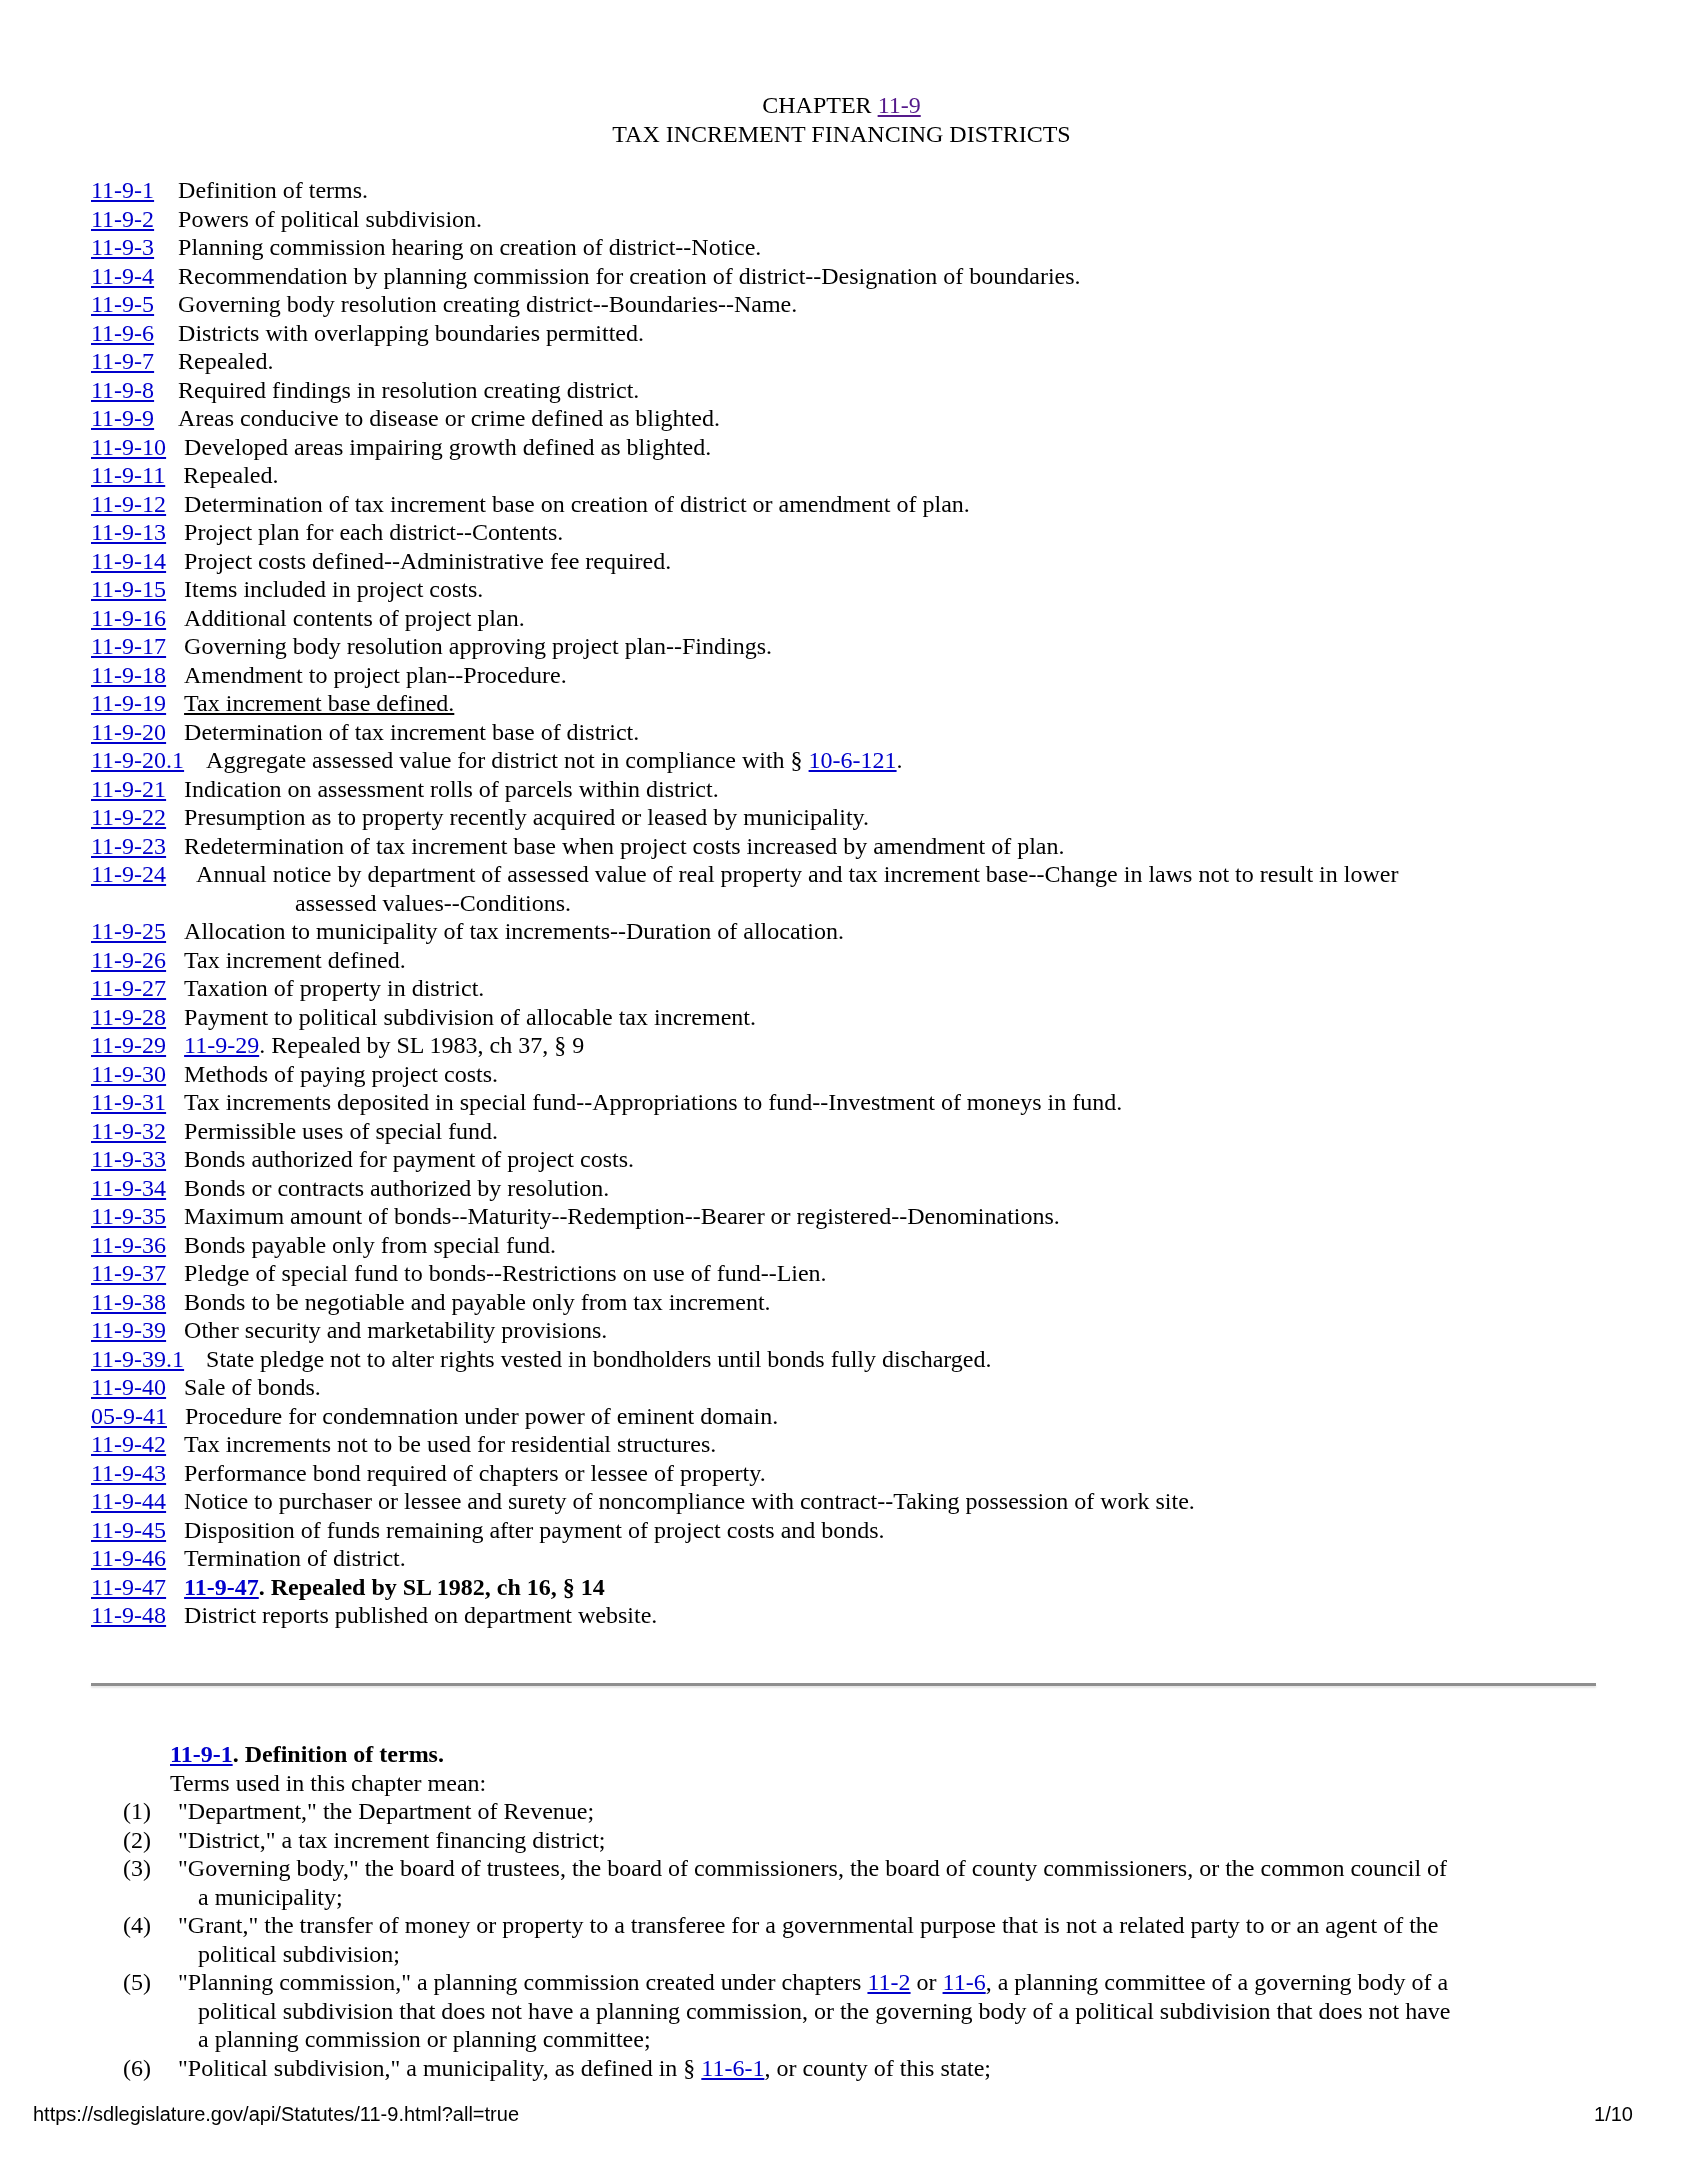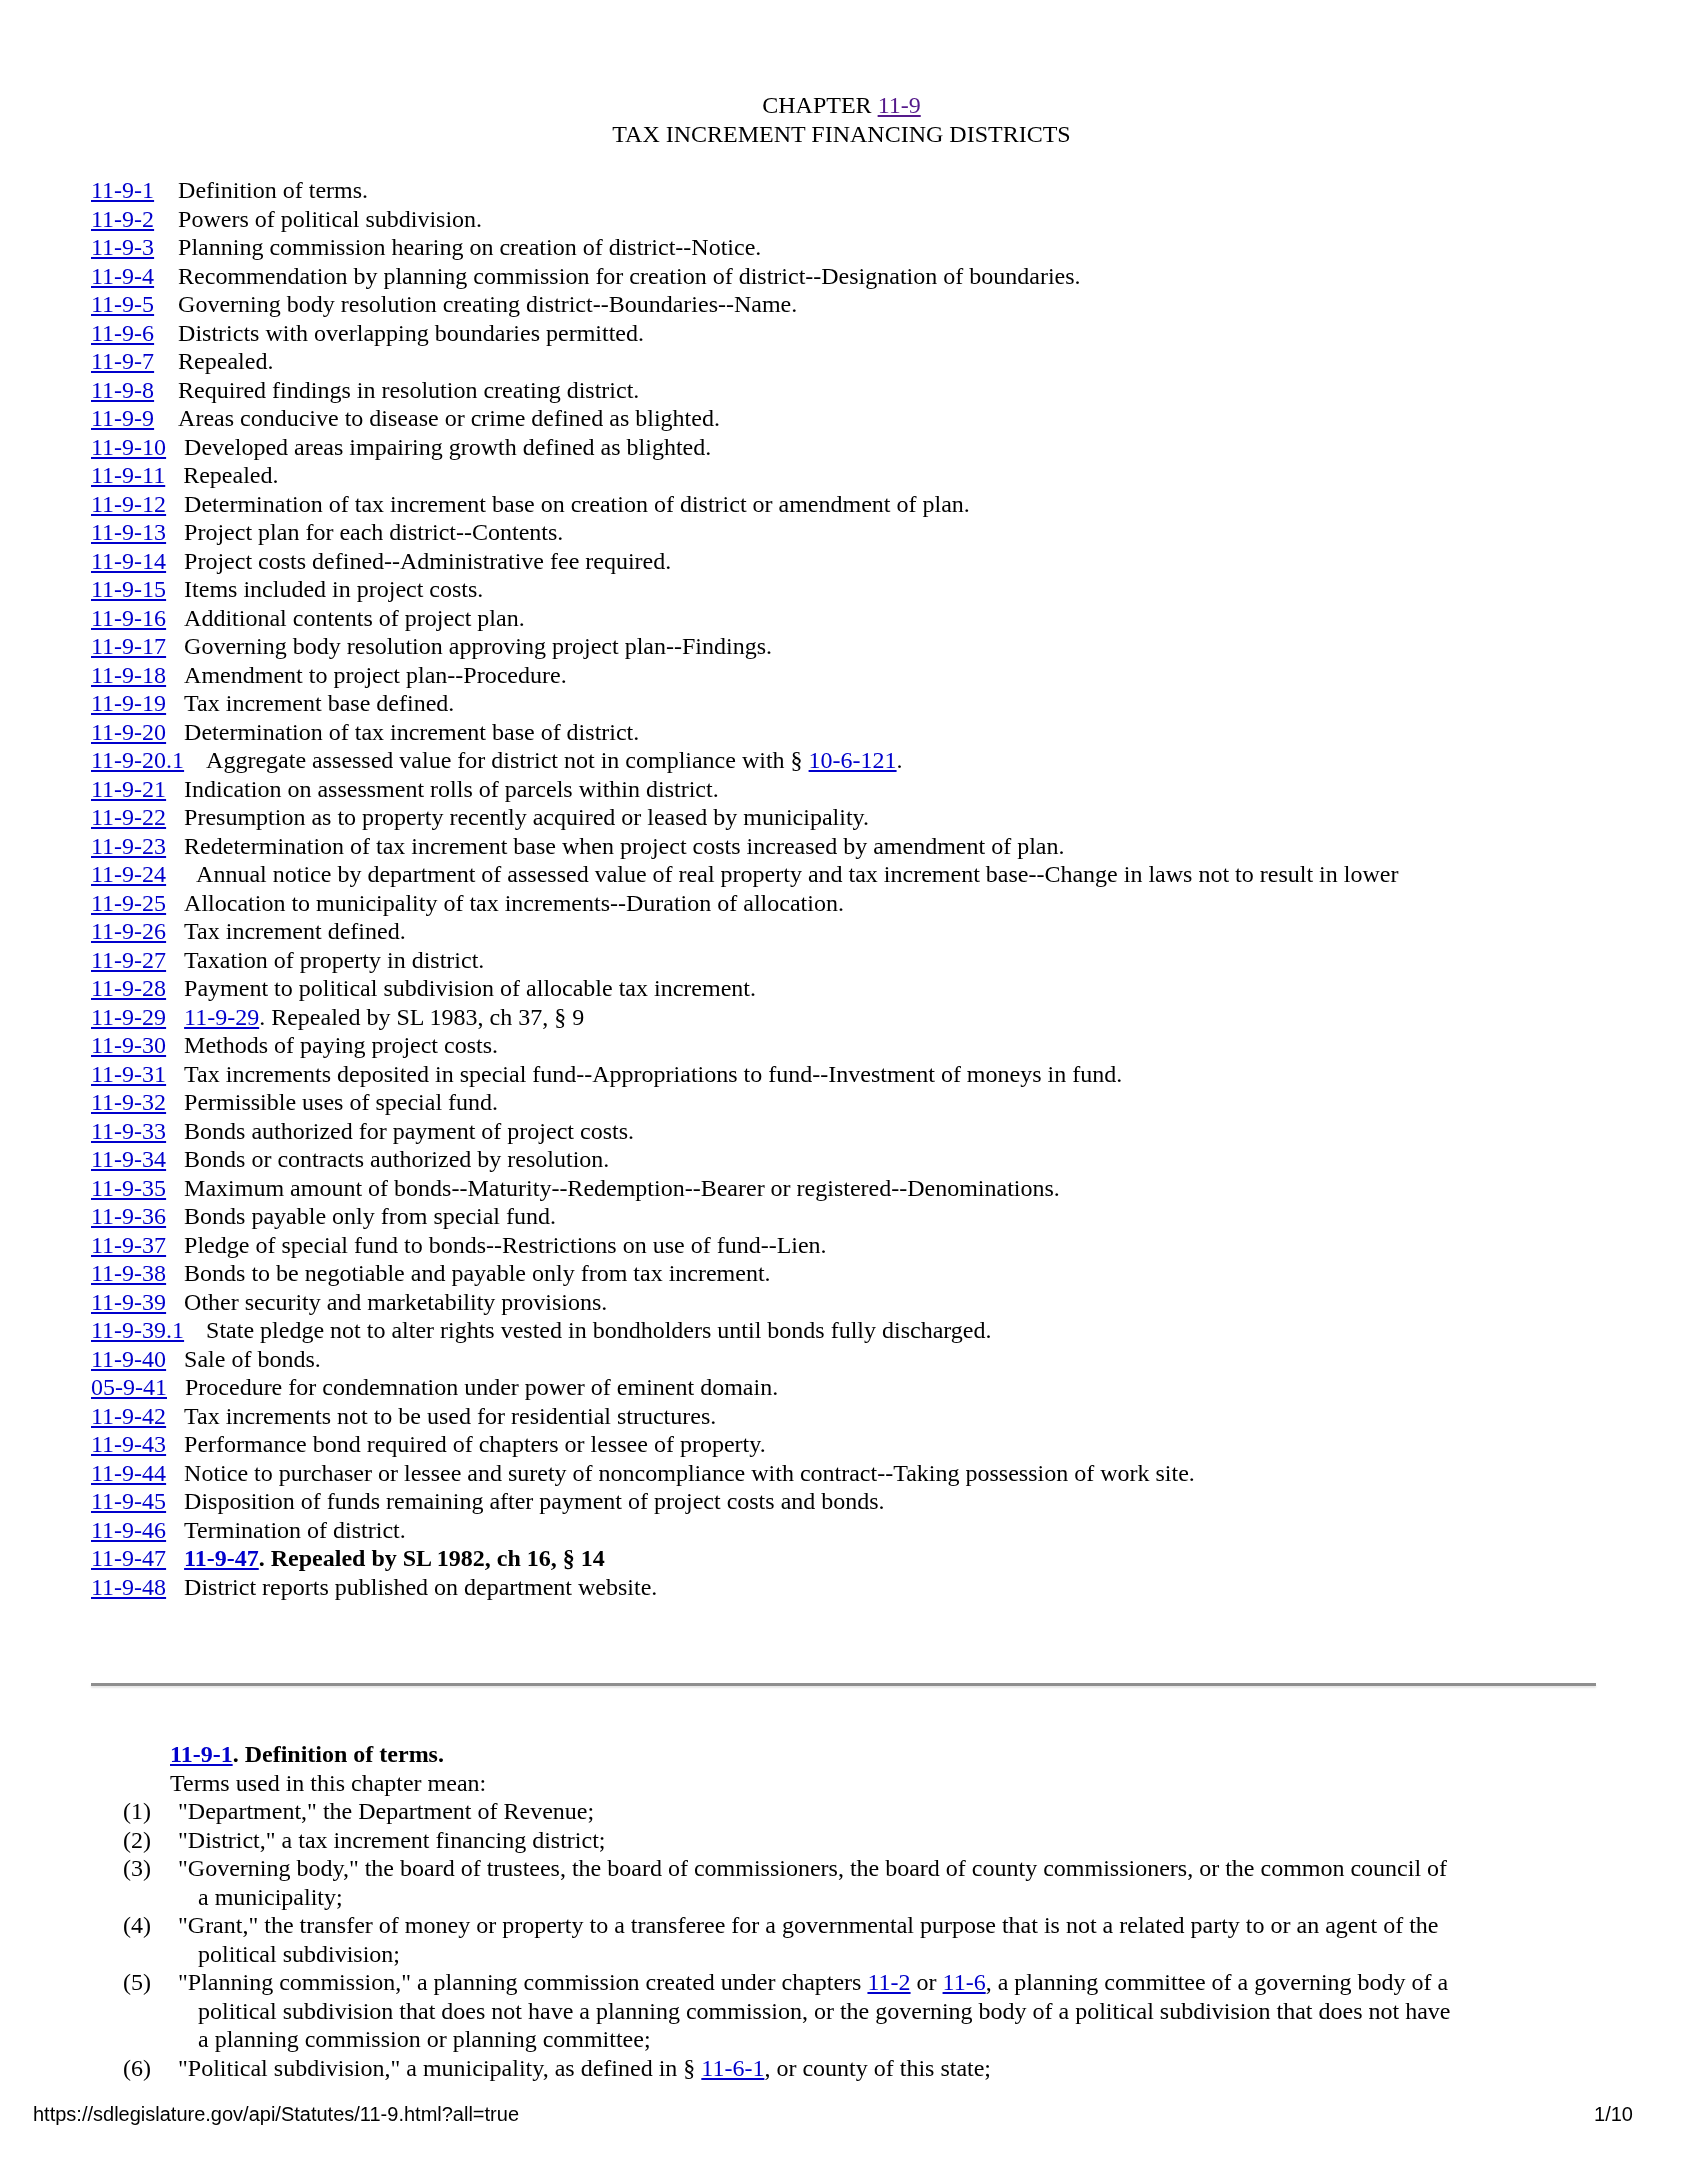--- a/index.html
+++ b/index.html
@@ -130,21 +130,21 @@
     <div class="toc-row">
       <a class="link toc-num">11-9-17</a>
       <span class="toc-title" style="padding-left: 18px;"><span>Governing body resolution approving project plan--Findings.</span></span>
     </div>
     <div class="toc-row">
       <a class="link toc-num">11-9-18</a>
       <span class="toc-title" style="padding-left: 18px;"><span>Amendment to project plan--Procedure.</span></span>
     </div>
     <div class="toc-row">
       <a class="link toc-num">11-9-19</a>
-      <span class="toc-title" style="padding-left: 18px;"><span>Tax increment base defined.</span></span>
+      <span class="toc-title" style="padding-left: 18px; text-decoration: underline;"><span>Tax increment base defined.</span></span>
     </div>
     <div class="toc-row">
       <a class="link toc-num">11-9-20</a>
       <span class="toc-title" style="padding-left: 18px;"><span>Determination of tax increment base of district.</span></span>
     </div>
     <div class="toc-row">
       <a class="link toc-num">11-9-20.1</a>
       <span class="toc-title" style="padding-left: 22px;"><span>Aggregate assessed value for district not in compliance with § </span><a class="link">10-6-121</a><span>.</span></span>
     </div>
     <div class="toc-row">
@@ -154,21 +154,21 @@
     <div class="toc-row">
       <a class="link toc-num">11-9-22</a>
       <span class="toc-title" style="padding-left: 18px;"><span>Presumption as to property recently acquired or leased by municipality.</span></span>
     </div>
     <div class="toc-row">
       <a class="link toc-num">11-9-23</a>
       <span class="toc-title" style="padding-left: 18px;"><span>Redetermination of tax increment base when project costs increased by amendment of plan.</span></span>
     </div>
     <div class="toc-row wrap">
       <a class="link toc-num">11-9-24</a>
-      <span class="toc-title" style="padding-left: 30px;"><span>Annual notice by department of assessed value of real property and tax increment base--Change in laws not to result in lower</span></span>
+      <span class="toc-title" style="padding-left: 30px;"><span>Annual notice by department of assessed value of real property and tax increment base--Change in laws not to result in lower</span><span class="cont">assessed values--Conditions.</span></span>
     </div>
     <div class="toc-row">
       <a class="link toc-num">11-9-25</a>
       <span class="toc-title" style="padding-left: 18px;"><span>Allocation to municipality of tax increments--Duration of allocation.</span></span>
     </div>
     <div class="toc-row">
       <a class="link toc-num">11-9-26</a>
       <span class="toc-title" style="padding-left: 18px;"><span>Tax increment defined.</span></span>
     </div>
     <div class="toc-row">

